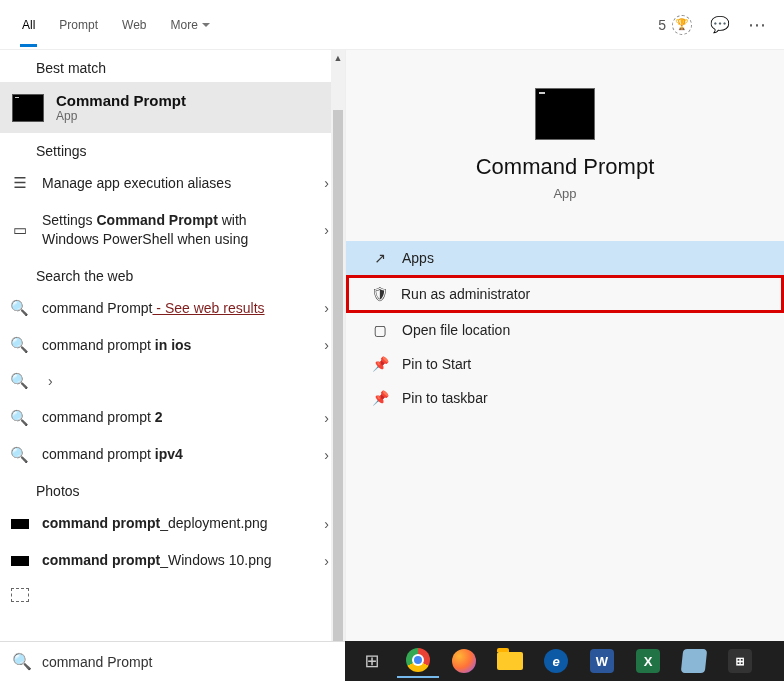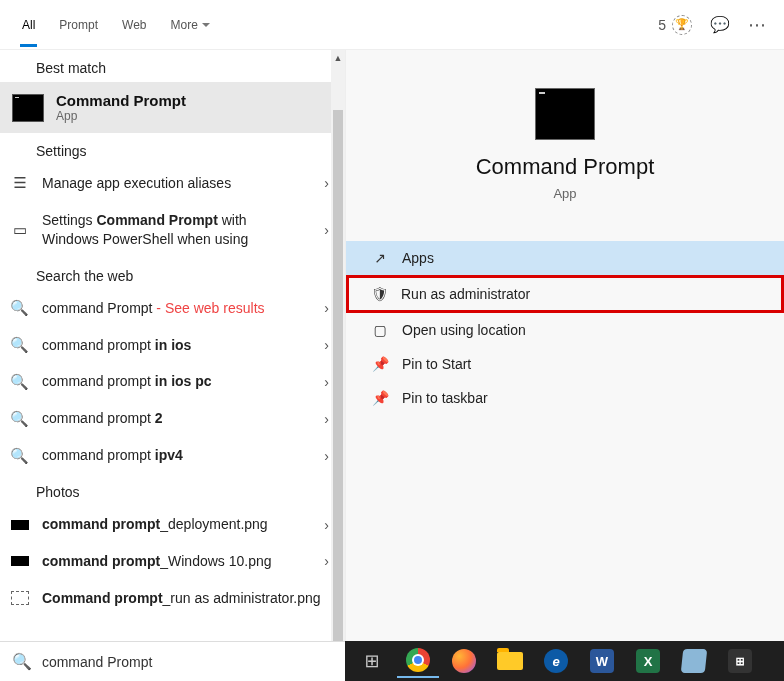--- a/index.html
+++ b/index.html
@@ -21,21 +21,21 @@
   .scroll-area { flex:1; overflow:hidden; position:relative; }
   .section-header { font-size:14px; font-weight:400; padding:10px 10px 6px 10px; color:#222;margin-left:26px;}
   .best-match { display:flex; align-items:center; gap:12px; padding:10px 12px; background:#e8e8e8; }
   .cmd-icon { width:32px; height:28px; background:#000; border:1px solid #555; position:relative;}
   .cmd-icon::before { content:""; position:absolute; top:2px; left:2px; width:4px; height:1px; background:#ccc;}
   .bm-title { font-size:15px; font-weight:600; color:#111;}
   .bm-sub { font-size:12px; color:#666;}
   .row { display:flex; align-items:center; gap:12px; padding:9px 10px; cursor:pointer; position:relative;}
   .row-glyph { width:20px; display:flex; justify-content:center; color:#444; font-size:15px;}
   .row-text { flex:1; font-size:14px; color:#222; line-height:1.35;}
-  .row-text .light { color:#ef4444; font-weight:400;}
+  .row-text .light { color:#7f1d1d; font-weight:400;text-decoration:underline;}
   .row-text strong { font-weight:600; }
   .chev { color:#555; font-size:14px; padding:0 6px;}
   .photo-icon { width:18px; height:10px; background:#000;}
   .photo-icon.dashed { border:1px dashed #666; background:transparent; height:14px;}
   .sb { position:absolute; right:0; top:0; width:14px; height:100%; background:#f1f1f1;}
   .sb-btn { height:16px; display:flex; align-items:center; justify-content:center; font-size:9px; color:#555;}
   .sb-thumb { position:absolute; left:2px; right:2px; top:60px; height:540px; background:#c8c8c8;}
   
   .preview { padding-top:30px; text-align:center;}
   .preview-icon { width:60px; height:52px; background:#000; margin:8px auto 14px; border:1px solid #666; position:relative;}
@@ -116,21 +116,20 @@
         <span class="row-text"><span>command Prompt</span><span class="light"> - See web results</span></span>
         <span class="chev">›</span>
       </div>
       <div class="row">
         <span class="row-glyph">🔍</span>
         <span class="row-text"><span>command prompt </span><strong>in ios</strong></span>
         <span class="chev">›</span>
       </div>
       <div class="row">
         <span class="row-glyph">🔍</span>
-        <span class="row-text"><span>command prompt </span><strong>in ios pc</strong></span>
         <span class="chev">›</span>
       </div>
       <div class="row">
         <span class="row-glyph">🔍</span>
         <span class="row-text"><span>command prompt </span><strong>2</strong></span>
         <span class="chev">›</span>
       </div>
       <div class="row">
         <span class="row-glyph">🔍</span>
         <span class="row-text"><span>command prompt </span><strong>ipv4</strong></span>
@@ -149,21 +148,20 @@
         <span class="row-glyph">
             <span class="photo-icon"></span>
           </span>
         <span class="row-text"><strong>command prompt</strong><span>_Windows 10.png</span></span>
         <span class="chev">›</span>
       </div>
       <div class="row">
         <span class="row-glyph">
             <span class="photo-icon dashed"></span>
           </span>
-        <span class="row-text"><strong>Command prompt</strong><span>_run as administrator.png</span></span>
       </div>
 
       <div class="sb">
         <div class="sb-btn">▲</div>
         <div class="sb-thumb"></div>
         <div class="sb-btn" style="position:absolute;bottom:0;left:0;right:0">▼</div>
       </div>
     </div>
   </div>
 
@@ -179,21 +177,21 @@
         <span>Apps</span>
       </div>
       <div class="highlight-box">
         <div class="action" style="padding:3px 0">
           <span class="action-icon">🛡</span>
           <span>Run as administrator</span>
         </div>
       </div>
       <div class="action">
         <span class="action-icon">▢</span>
-        <span>Open using location</span>
+        <span>Open file location</span>
       </div>
       <div class="action">
         <span class="action-icon">📌</span>
         <span>Pin to Start</span>
       </div>
       <div class="action">
         <span class="action-icon">📌</span>
         <span>Pin to taskbar</span>
       </div>
     </div>

